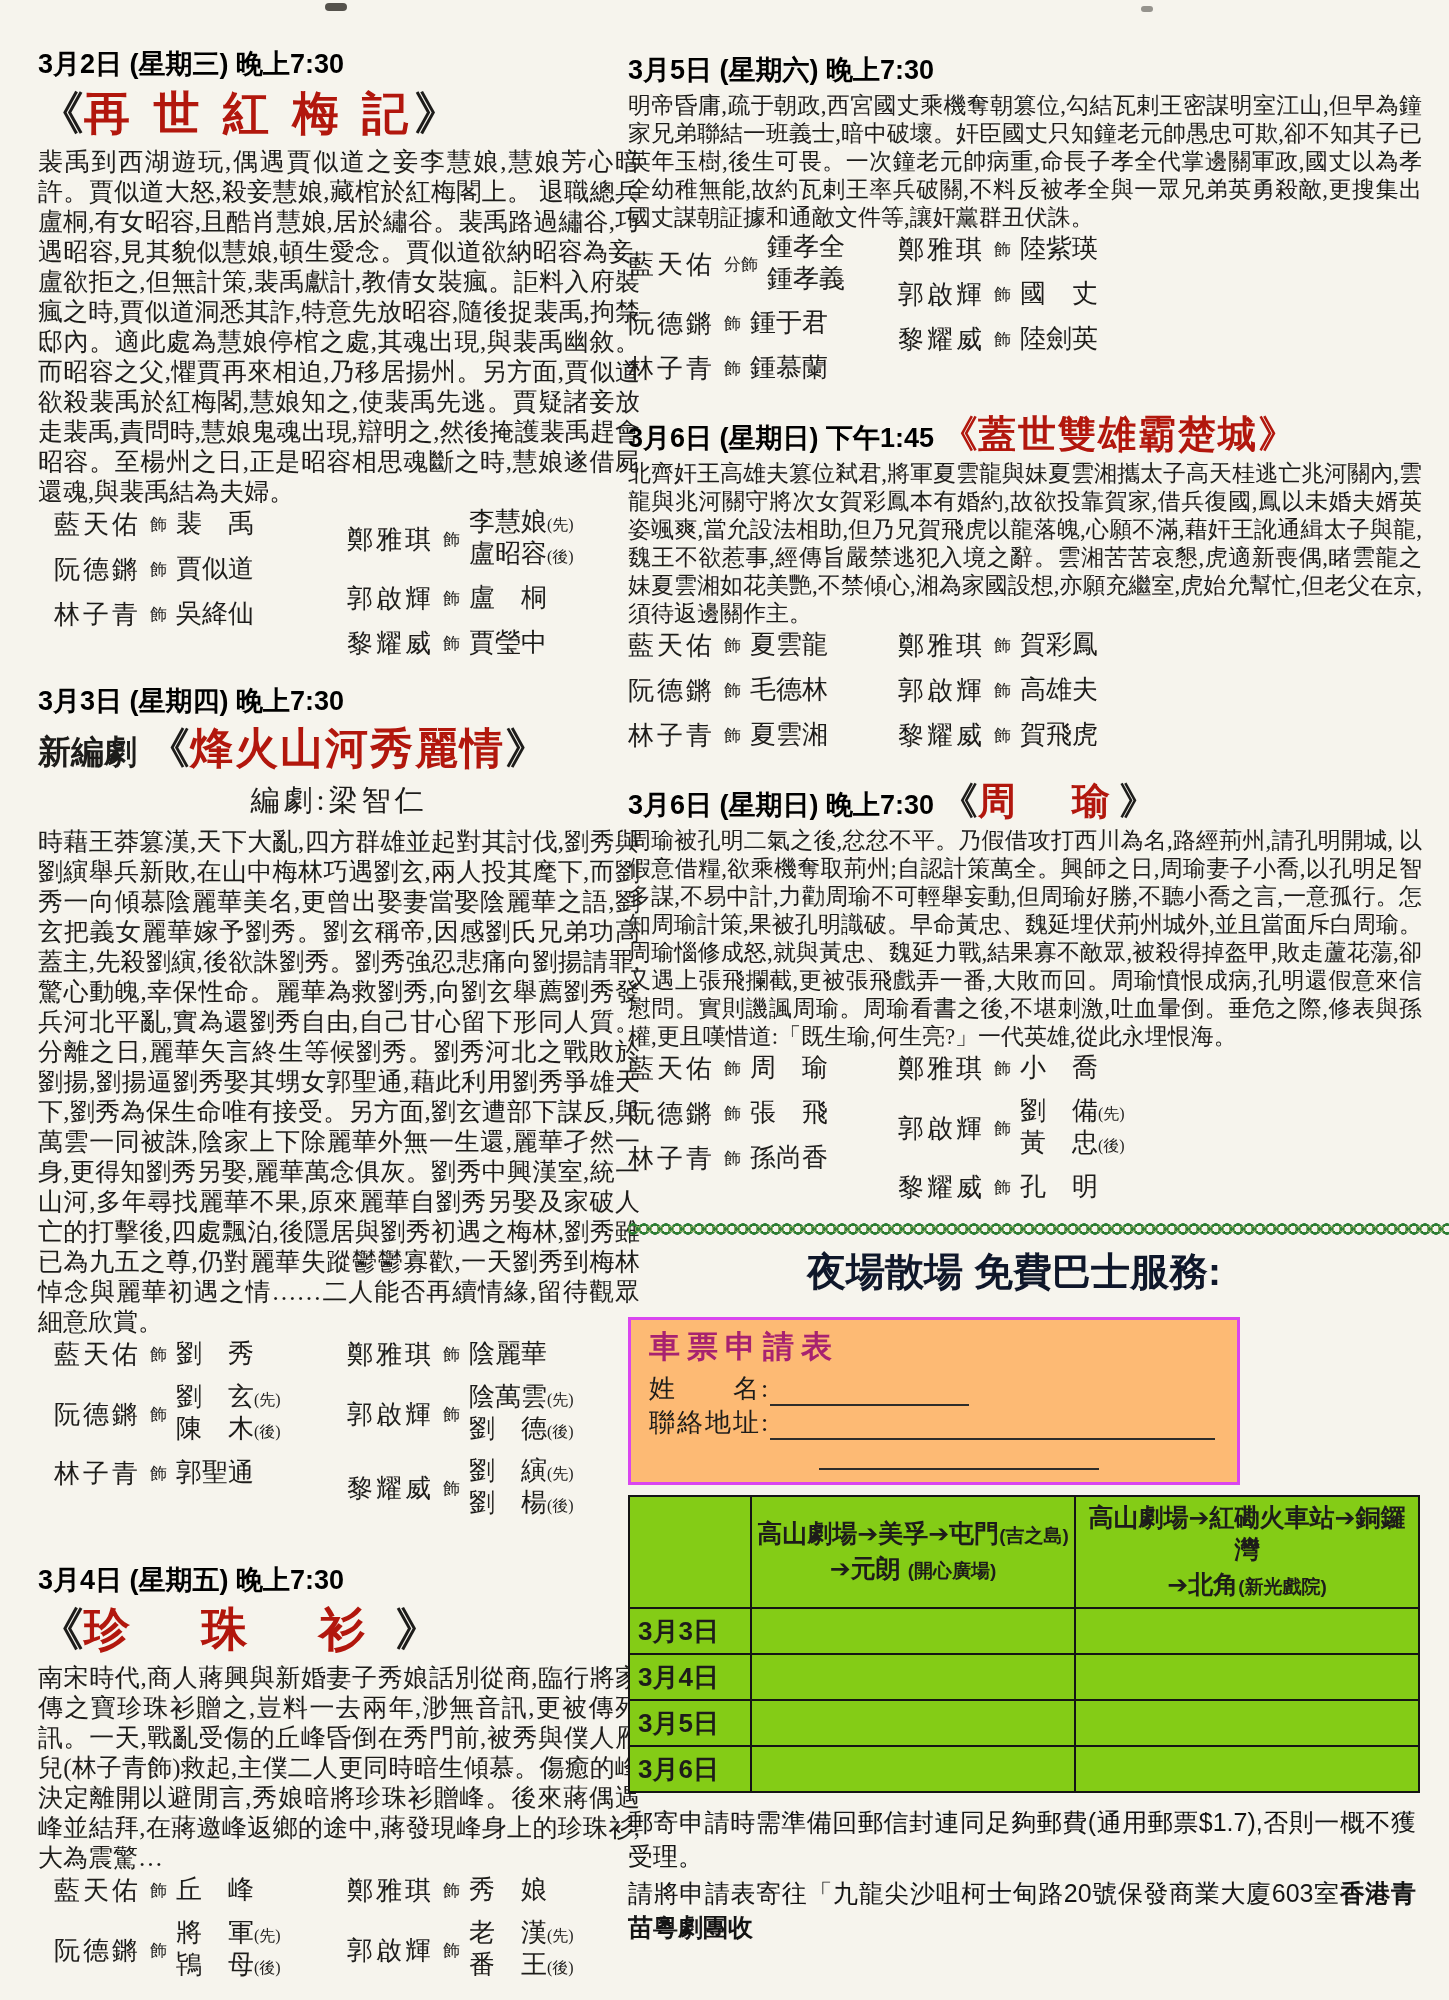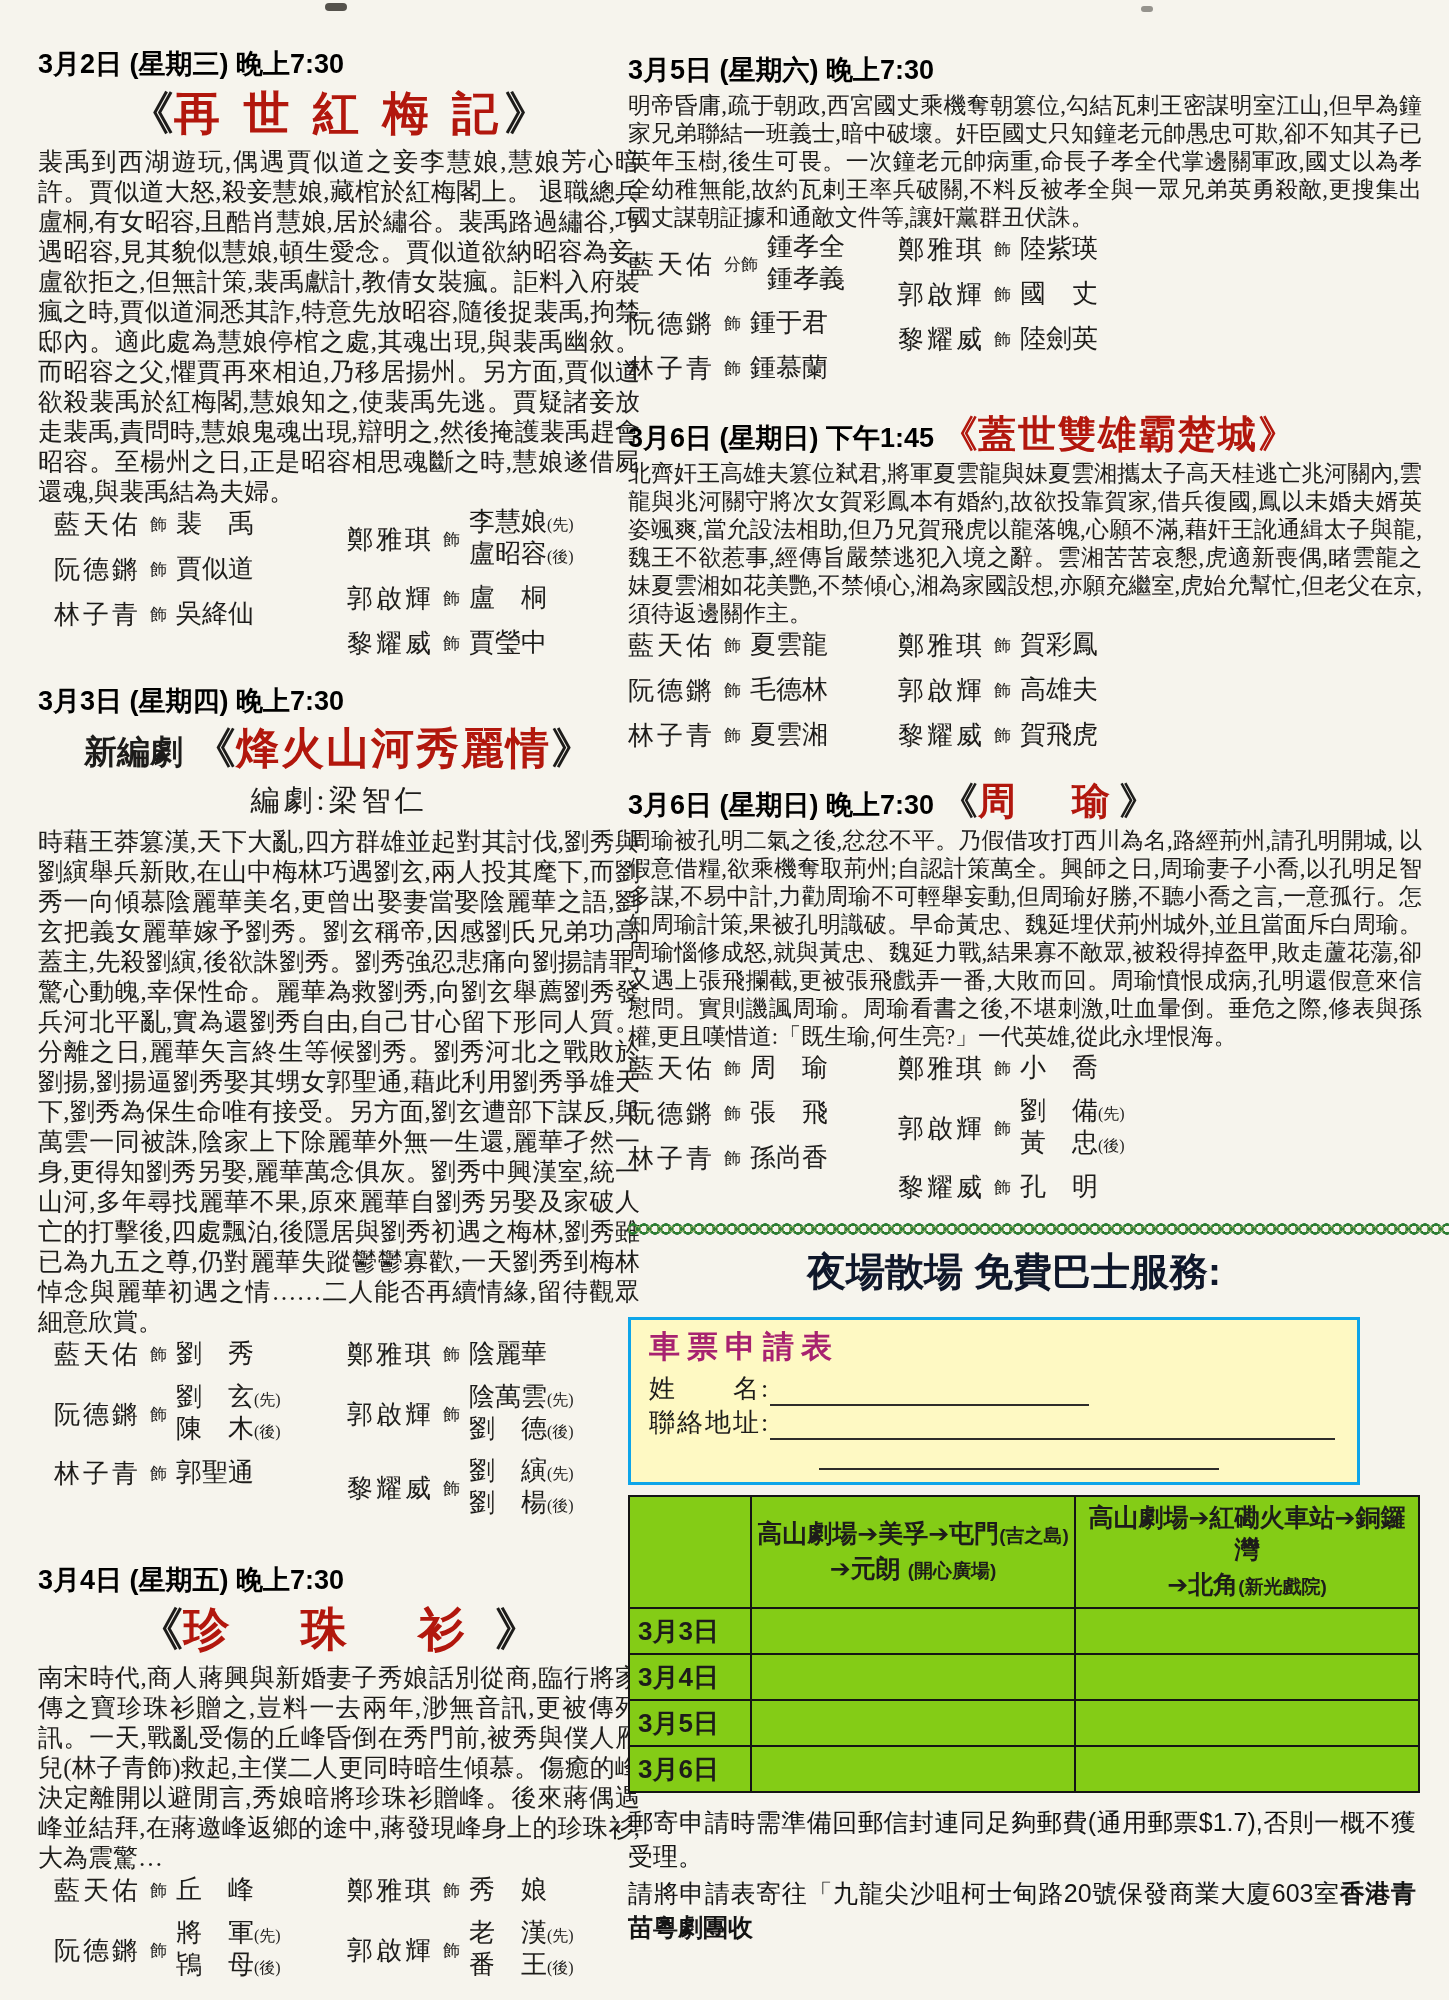--- a/index.html
+++ b/index.html
@@ -7,21 +7,21 @@
         font-family:"Liberation Serif","DejaVu Serif",serif;color:#1d1c1a;}
   .speck{position:absolute;background:#55524c;border-radius:4px;}
   .s1{left:325px;top:3px;width:22px;height:8px;}
   .s2{left:1141px;top:6px;width:12px;height:6px;opacity:.6;}
 
   .col-left{position:absolute;left:38px;top:46px;width:602px;}
   .col-right{position:absolute;left:628px;top:52px;width:794px;}
 
   .date{font-family:"Liberation Sans","DejaVu Sans",sans-serif;font-weight:bold;
         font-size:27px;color:#000;margin:0 0 4px 0;white-space:nowrap;}
-  .title-line{text-align:center;margin:2px 0 6px;}
+  .title-line{text-align:left;margin:2px 0 6px;}
   .t-lg{font-size:46px;font-weight:bold;line-height:1.2;white-space:nowrap;}
   .t-lg2{font-size:43px;font-weight:bold;line-height:1.2;white-space:nowrap;}
   .t-md{font-size:38px;font-weight:bold;line-height:1.1;white-space:nowrap;}
   .red{color:#b2170d;}
   .bracket{color:#1d1c1a;}
   .bracket.red{color:#b2170d;}
   .ls2{letter-spacing:2px;} .ls6{letter-spacing:6px;} .ls8{letter-spacing:9px;} .ls30{letter-spacing:30px;}
   .prefix{font-size:33px;font-weight:bold;margin-right:10px;}
   .playwright{text-align:center;font-size:29px;letter-spacing:4px;margin:2px 0 6px;}
 
@@ -45,21 +45,21 @@
   .show-head .date{margin:0;}
   .mt{margin-top:22px;} .mt-lg{margin-top:42px;} .mt-r{margin-top:28px;}
 
   .separator{margin:16px 0 8px;height:16px;width:821px;
     background:
       radial-gradient(circle at 5px 8px, rgba(0,0,0,0) 2px, #8fae62 2.5px 3px, rgba(0,0,0,0) 3.5px) 5px 0/11px 16px repeat-x,
       radial-gradient(circle at 5px 8px, rgba(0,0,0,0) 3px, #2c7d33 3.5px 5.5px, rgba(0,0,0,0) 6px) 0 0/11px 16px repeat-x;}
   .bus-title{font-family:"Liberation Sans","DejaVu Sans",sans-serif;font-weight:bold;
     font-size:39px;color:#0f172a;text-align:center;width:772px;margin:8px 0 18px;}
 
-  .form-box{width:732px;box-sizing:border-box;border:3px solid #0ea5e9;background:#fef9c3;
+  .form-box{width:612px;box-sizing:border-box;border:3px solid #d946ef;background:#fdba74;
     padding:6px 18px 12px;}
   .form-title{color:#a72270;font-size:31px;font-weight:bold;letter-spacing:7px;margin:0 0 4px;}
   .form-row{display:flex;align-items:flex-end;font-size:26px;line-height:34px;}
   .form-label{white-space:pre;letter-spacing:2px;}
   .fill{flex:1;border-bottom:2px solid #2e2d2a;height:28px;}
   .fill.name{margin-right:250px;}
   .fill.phone{margin-right:230px;}
   .fill.addr{margin-right:4px;}
   .fill2{border-bottom:2px solid #2e2d2a;height:24px;margin:4px 120px 0 170px;}
 

